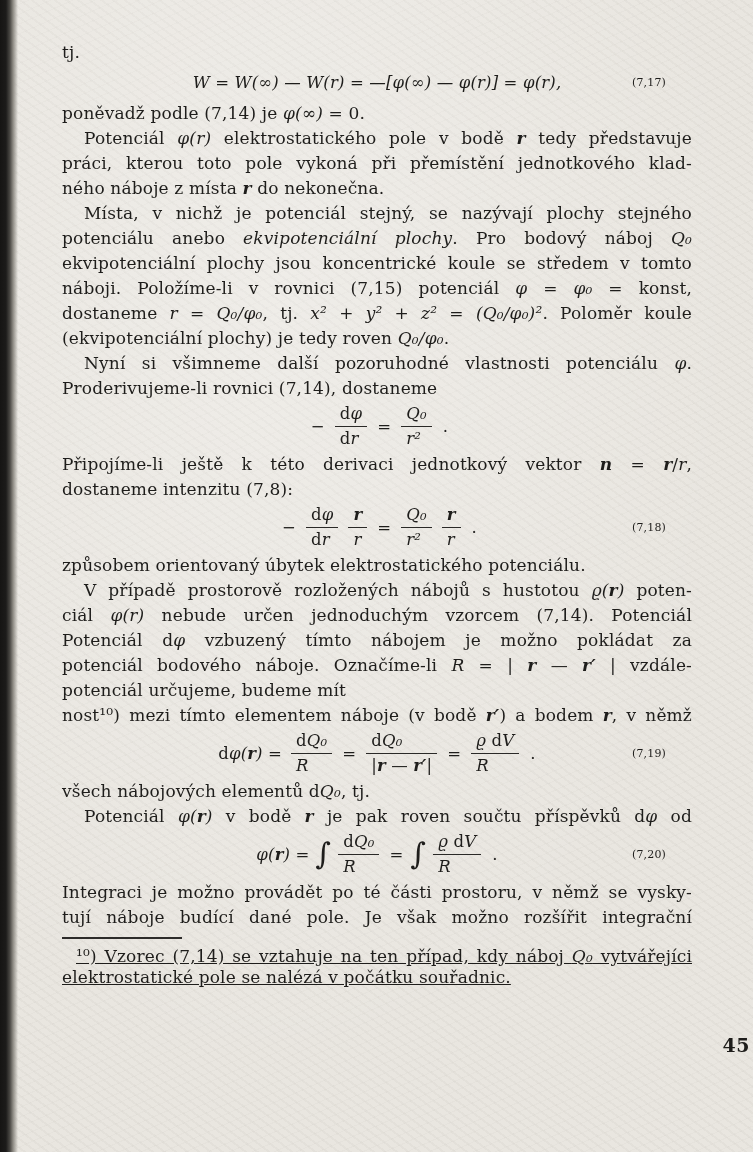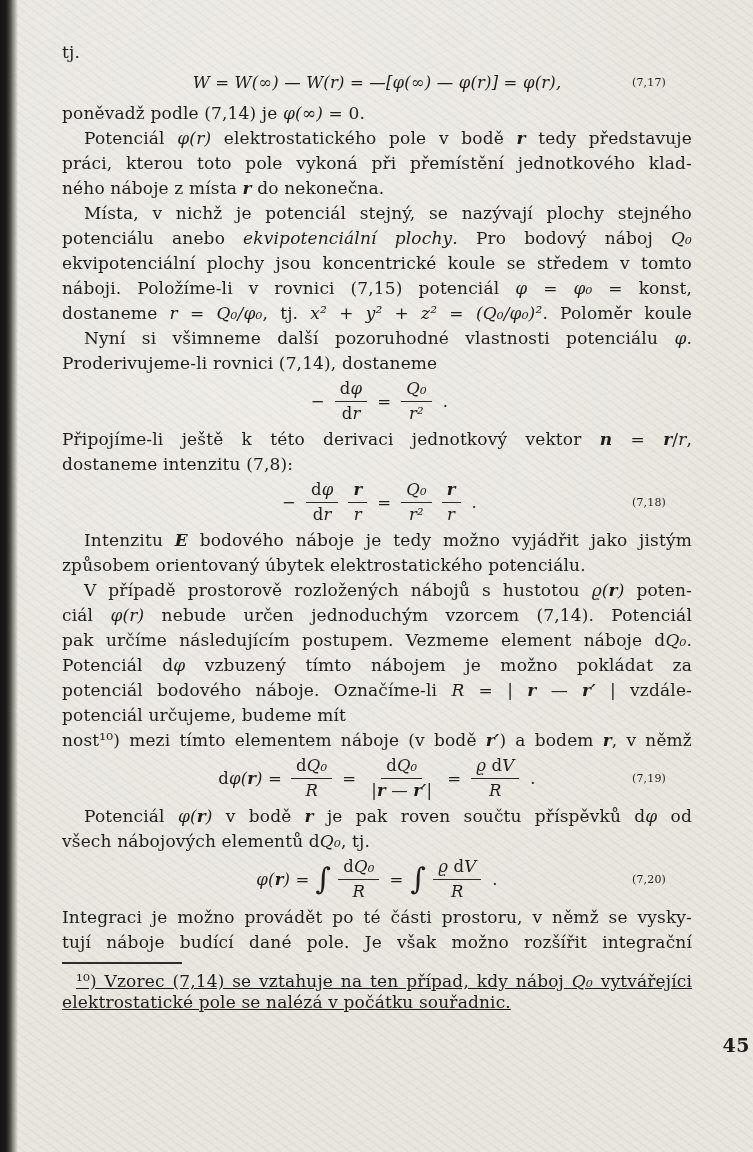--- a/index.html
+++ b/index.html
@@ -29,21 +29,21 @@
   .s-bi{font-style:italic;font-weight:bold;}
   .eq-row{
     position:relative;display:flex;justify-content:center;align-items:center;
     font-size:16.5px;line-height:20px;margin:3px 0;
   }
   .eq-simple{min-height:30px;}
   .eq-num{
     position:absolute;right:26px;top:50%;transform:translateY(-50%);
     font-style:normal;font-size:11px;
   }
-  .frac{display:inline-flex;flex-direction:column;align-items:center;vertical-align:middle;margin:0 5px;}
+  .frac{display:inline-flex;flex-direction:column;vertical-align:middle;margin:0 5px;}
   .frac .num{padding:0 5px 2px;border-bottom:1.6px solid #2a2927;}
   .frac .den{padding:2px 5px 0;}
   .op{margin:0 5px;}
   .lead{margin-right:4px;}
   .dot{margin-left:6px;}
   .intg{font-size:30px;font-weight:normal;margin:0 2px;line-height:1;position:relative;top:-1px;}
   #fnrule{width:120px;border-top:2px solid #2d2c2a;margin:7px 0 7px 0;}
   #footnote{font-size:17px;line-height:21px;text-decoration:underline;}
   .ind-sm{text-indent:14px;}
   #pagenum{
@@ -73,20 +73,21 @@
       <div class="bl"><span>práci, kterou toto pole vykoná při přemístění jednotkového klad-</span></div>
       <div class="bl last"><span>ného náboje z místa </span><span class="s-bi">r</span><span> do nekonečna.</span></div>
     </div>
 
     <div>
       <div class="bl ind"><span>Místa, v nichž je potenciál stejný, se nazývají plochy stejného</span></div>
       <div class="bl"><span>potenciálu anebo </span><span class="s-i">ekvipotenciální plochy</span><span>. Pro bodový náboj </span><span class="s-i">Q₀</span></div>
       <div class="bl"><span>ekvipotenciální plochy jsou koncentrické koule se středem v tomto</span></div>
       <div class="bl"><span>náboji. Položíme-li v rovnici (7,15) potenciál </span><span class="s-i">φ = φ₀</span><span> = konst,</span></div>
       <div class="bl"><span>dostaneme </span><span class="s-i">r = Q₀/φ₀</span><span>, tj. </span><span class="s-i">x² + y² + z² = (Q₀/φ₀)²</span><span>. Poloměr koule</span></div>
+      <div class="bl last"><span>(ekvipotenciální plochy) je tedy roven </span><span class="s-i">Q₀/φ₀</span><span>.</span></div>
     </div>
 
     <div>
       <div class="bl ind"><span>Nyní si všimneme další pozoruhodné vlastnosti potenciálu </span><span class="s-i">φ</span><span>.</span></div>
       <div class="bl last"><span>Proderivujeme-li rovnici (7,14), dostaneme</span></div>
     </div>
 
     <div class="eq-row">
       <span class="op">−</span>
       <span class="frac">
@@ -123,28 +124,26 @@
       </span>
       <span class="frac">
         <span class="num"><span class="s-bi">r</span></span>
         <span class="den"><span class="s-i">r</span></span>
       </span>
       <span class="dot">.</span>
       <span class="eq-num">(7,18)</span>
     </div>
 
     <div>
-      <div class="bl ind"><span>Intenzitu </span><span class="s-bi">E</span><span> bodového náboje je tedy možno vyjádřit jako jistým</span></div>
       <div class="bl last"><span>způsobem orientovaný úbytek elektrostatického potenciálu.</span></div>
     </div>
 
     <div>
       <div class="bl ind"><span>V případě prostorově rozložených nábojů s hustotou </span><span class="s-i">ϱ(</span><span class="s-bi">r</span><span class="s-i">)</span><span> poten-</span></div>
       <div class="bl"><span>ciál </span><span class="s-i">φ(r)</span><span> nebude určen jednoduchým vzorcem (7,14). Potenciál</span></div>
-      <div class="bl"><span>pak určíme následujícím postupem. Vezmeme element náboje d</span><span class="s-i">Q₀</span><span>.</span></div>
       <div class="bl"><span>Potenciál d</span><span class="s-i">φ</span><span> vzbuzený tímto nábojem je možno pokládat za</span></div>
       <div class="bl"><span>potenciál bodového náboje. Označíme-li </span><span class="s-i">R</span><span> = | </span><span class="s-bi">r</span><span> — </span><span class="s-bi">r′</span><span> | vzdále-</span></div>
       <div class="bl last"><span>potenciál určujeme, budeme mít</span></div>
       <div class="bl"><span>nost¹⁰) mezi tímto elementem náboje (v bodě </span><span class="s-bi">r′</span><span>) a bodem </span><span class="s-bi">r</span><span>, v němž</span></div>
     </div>
 
     <div class="eq-row">
       <span class="lead"><span>d</span><span class="s-i">φ(</span><span class="s-bi">r</span><span class="s-i">)</span><span> = </span></span>
       <span class="frac">
         <span class="num"><span>d</span><span class="s-i">Q₀</span></span>
@@ -158,22 +157,22 @@
       <span class="op">=</span>
       <span class="frac">
         <span class="num"><span class="s-i">ϱ</span><span> d</span><span class="s-i">V</span></span>
         <span class="den"><span class="s-i">R</span></span>
       </span>
       <span class="dot">.</span>
       <span class="eq-num">(7,19)</span>
     </div>
 
     <div>
+      <div class="bl last"><span>všech nábojových elementů d</span><span class="s-i">Q₀</span><span>, tj.</span></div>
       <div class="bl ind"><span>Potenciál </span><span class="s-i">φ(</span><span class="s-bi">r</span><span class="s-i">)</span><span> v bodě </span><span class="s-bi">r</span><span> je pak roven součtu příspěvků d</span><span class="s-i">φ</span><span> od</span></div>
-      <div class="bl last"><span>všech nábojových elementů d</span><span class="s-i">Q₀</span><span>, tj.</span></div>
     </div>
 
     <div class="eq-row">
       <span class="lead"><span class="s-i">φ(</span><span class="s-bi">r</span><span class="s-i">)</span><span> = </span></span>
       <span class="intg">∫</span>
       <span class="frac">
         <span class="num"><span>d</span><span class="s-i">Q₀</span></span>
         <span class="den"><span class="s-i">R</span></span>
       </span>
       <span class="op">=</span>

